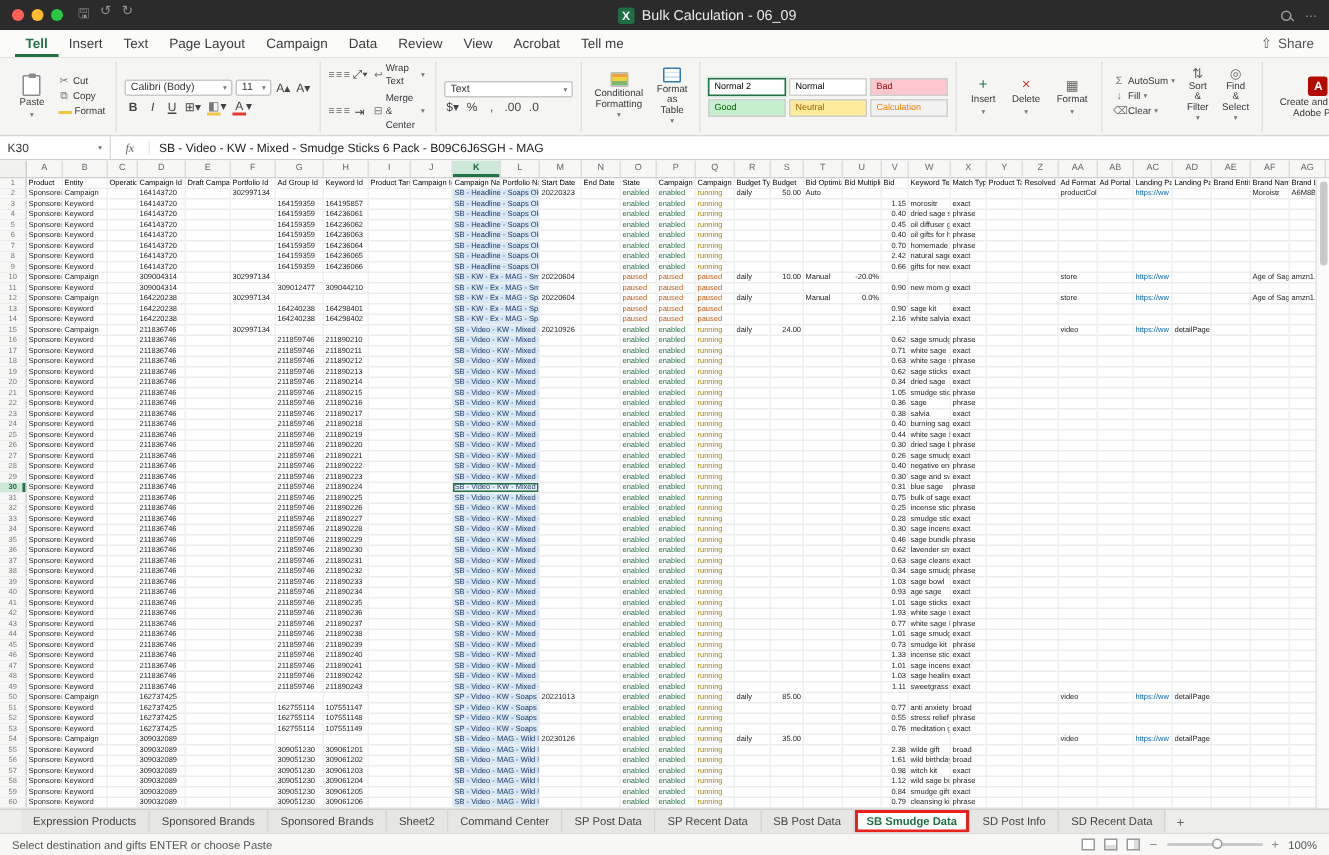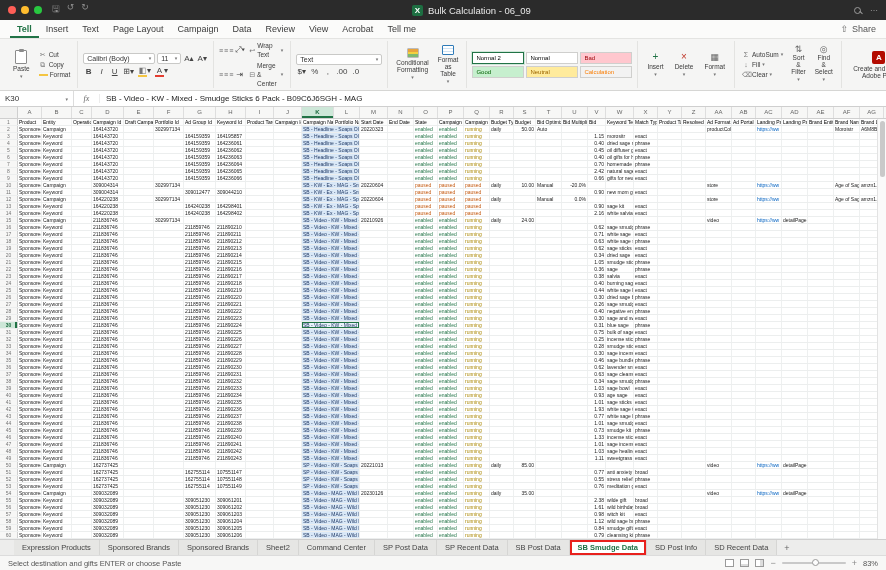--- a/index.html
+++ b/index.html
@@ -2548,15 +2548,15 @@
   <span>Select destination and gifts ENTER or choose Paste</span>
   <div class="sright">
     <span class="vico"></span>
     <span class="vico b"></span>
     <span class="vico c"></span>
     <span class="zsign">−</span>
     <div class="ztrack">
         <div class="zknob"></div>
       </div>
     <span class="zsign">+</span>
-    <span>83%</span>
+    <span>100%</span>
   </div>
 </div>
 
 </body></html>

